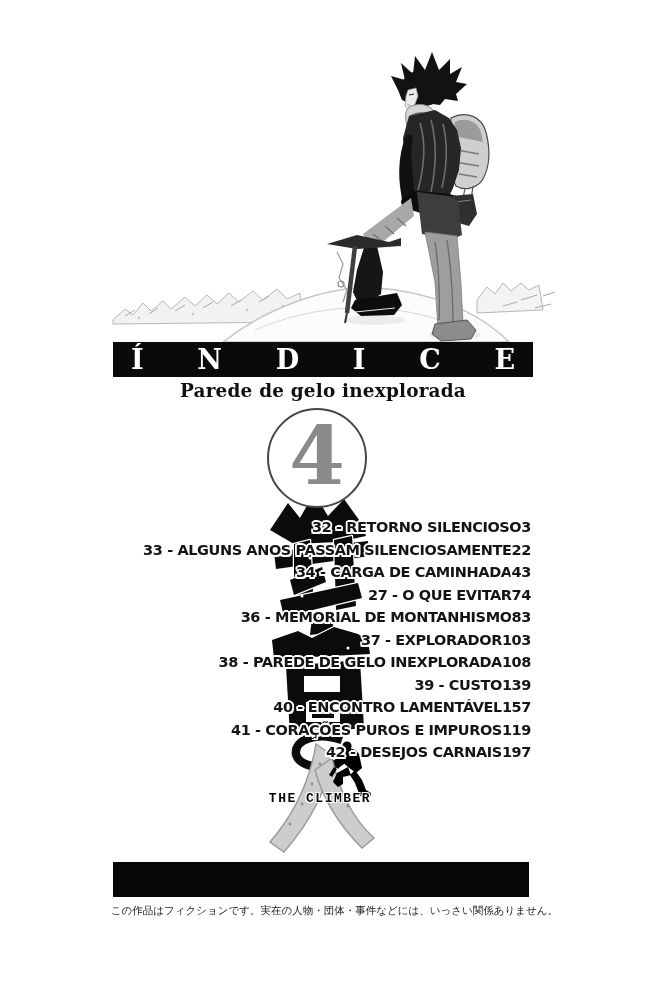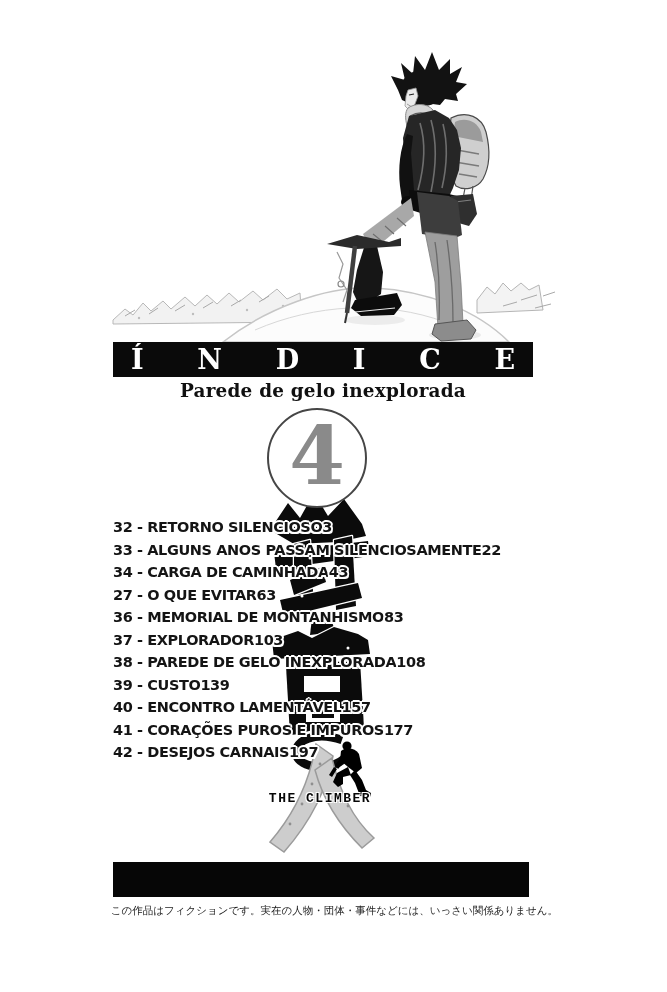--- a/index.html
+++ b/index.html
@@ -33,21 +33,21 @@
   }
   .volume-number{
     font-family:"DejaVu Serif",serif;font-weight:bold;font-size:80px;
     color:#8a8a8a;line-height:1;transform:translateY(-2px);
   }
   
   .kanji-art{position:absolute;left:250px;top:488px;width:140px;height:382px;z-index:1;}
   
   .chapter-list{position:absolute;left:113px;top:519px;width:418px;z-index:2;}
   .chapter-row{
-    display:flex;justify-content:flex-start;align-items:baseline;
+    display:flex;justify-content:flex-end;align-items:baseline;
     height:22.5px;white-space:nowrap;
   }
   .chapter-label,.chapter-page{
     font-family:"DejaVu Sans",sans-serif;font-weight:bold;font-size:14.5px;
     letter-spacing:-0.4px;color:#141414;
     text-shadow:-1.5px -1.5px 0 #fff,1.5px -1.5px 0 #fff,-1.5px 1.5px 0 #fff,
       1.5px 1.5px 0 #fff,-1.8px 0 0 #fff,1.8px 0 0 #fff,0 -1.8px 0 #fff,0 1.8px 0 #fff;
   }
   
   .series-logo{
@@ -216,21 +216,21 @@
       <span class="chapter-page">22</span>
     </div>
 
     <div class="chapter-row">
       <span class="chapter-label">34 - CARGA DE CAMINHADA</span>
       <span class="chapter-page">43</span>
     </div>
 
     <div class="chapter-row">
       <span class="chapter-label">27 - O QUE EVITAR</span>
-      <span class="chapter-page">63</span>
+      <span class="chapter-page">74</span>
     </div>
 
     <div class="chapter-row">
       <span class="chapter-label">36 - MEMORIAL DE MONTANHISMO</span>
       <span class="chapter-page">83</span>
     </div>
 
     <div class="chapter-row">
       <span class="chapter-label">37 - EXPLORADOR</span>
       <span class="chapter-page">103</span>
@@ -246,21 +246,21 @@
       <span class="chapter-page">139</span>
     </div>
 
     <div class="chapter-row">
       <span class="chapter-label">40 - ENCONTRO LAMENTÁVEL</span>
       <span class="chapter-page">157</span>
     </div>
 
     <div class="chapter-row">
       <span class="chapter-label">41 - CORAÇÕES PUROS E IMPUROS</span>
-      <span class="chapter-page">177</span>
+      <span class="chapter-page">119</span>
     </div>
 
     <div class="chapter-row">
       <span class="chapter-label">42 - DESEJOS CARNAIS</span>
       <span class="chapter-page">197</span>
     </div>
   </div>
 
   <div class="series-logo">THE CLIMBER</div>
 

